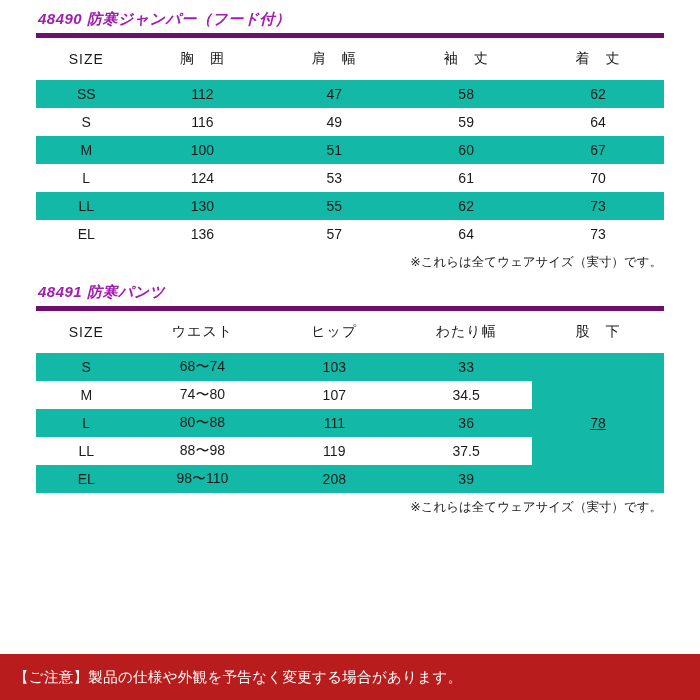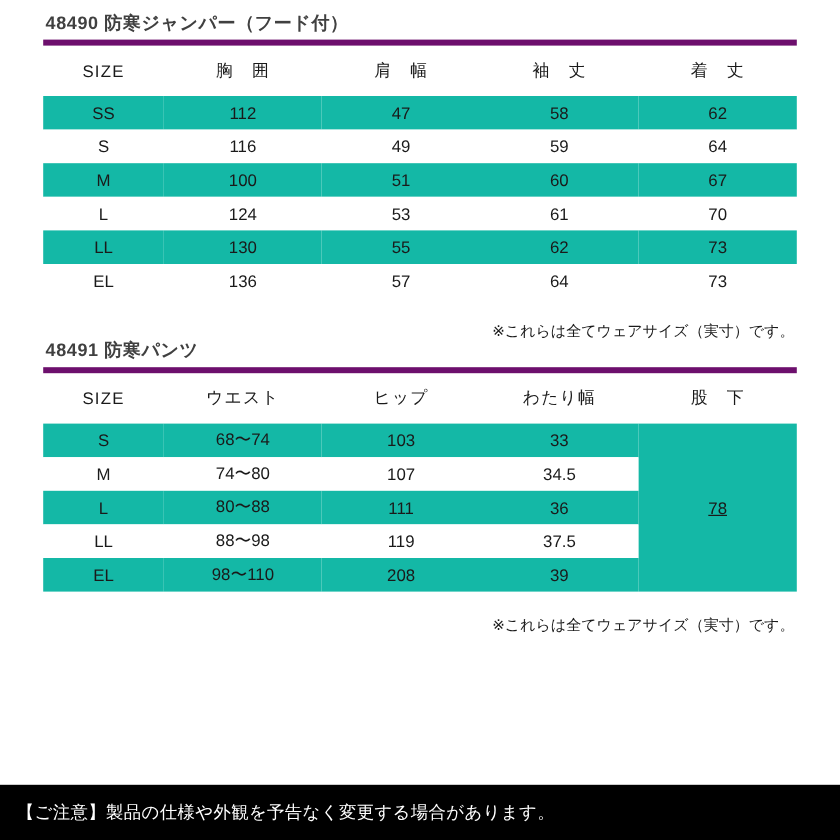--- a/index.html
+++ b/index.html
@@ -27,22 +27,23 @@
   .block {
     position: absolute;
     left: 36px;
     width: 628px;
   }
   .block-title {
     font-size: 15px;
     font-weight: bold;
     letter-spacing: 0.5px;
     padding: 0 0 4px 2px;
-    color: #404040;
+    color: #a21caf;
     white-space: nowrap;
+    font-style: italic;
   }
   .title-rule {
     height: 5px;
     background: #6d0f6d;
     width: 100%;
     margin-bottom: 0px;
   }
   table.size-table {
     width: 100%;
     border-collapse: collapse;
@@ -69,30 +70,29 @@
   td.cell-span {
     background: #e9e9e9;
     text-decoration: underline;
   }
   .note {
     font-size: 12.5px;
     text-align: right;
     padding-top: 6px;
     padding-right: 2px;
     color: #1a1a1a;
-    margin-top: 14px;
   }
 
   
   .footer-bar {
     position: absolute;
     left: 0;
     bottom: 0;
     width: 700px;
-    background: #000000;
+    background: #b91c1c;
     color: #ffffff;
     height: 46px;
     display: flex;
     align-items: center;
     padding-left: 14px;
     box-sizing: border-box;
     font-size: 14.5px;
     letter-spacing: 0.3px;
   }
   .footer-bar .warn {

